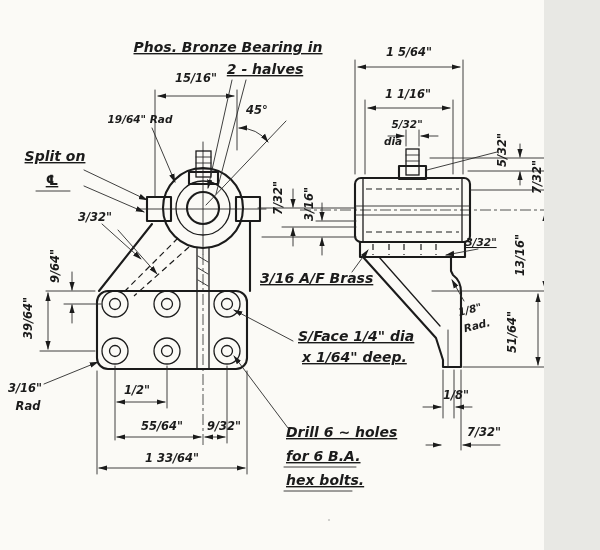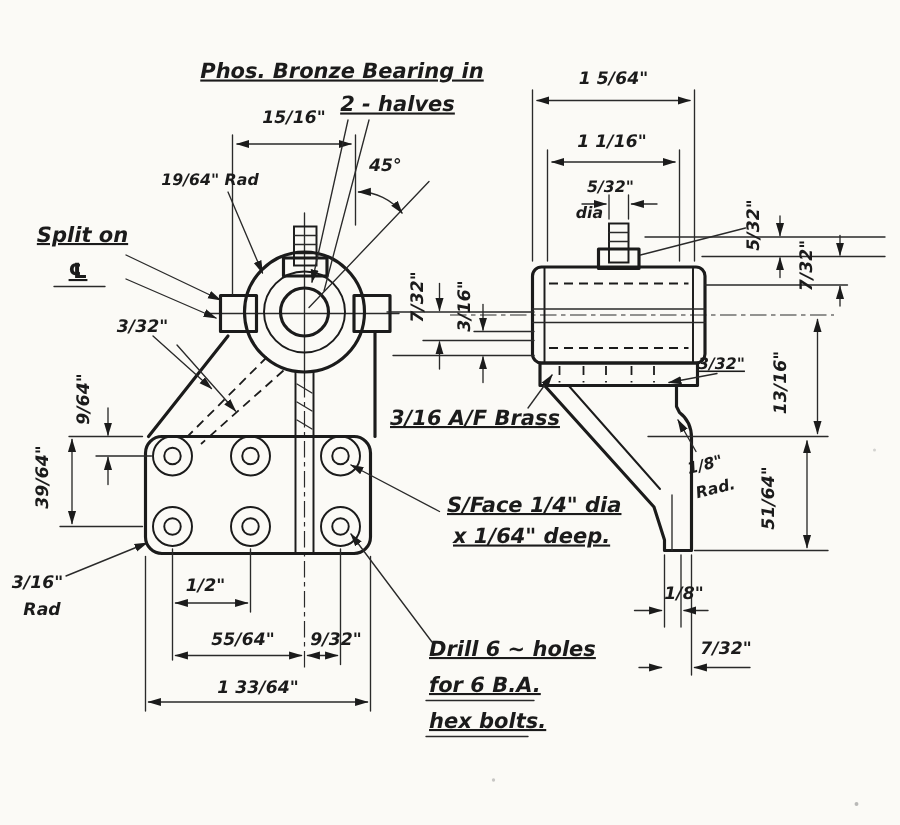--- a/index.html
+++ b/index.html
@@ -1,16 +1,16 @@
 <!DOCTYPE html>
 <html><head>
 <meta charset="utf-8">
 <style>
   html,body{margin:0;padding:0;background:#e8e8e4;}
-  .sheet{position:relative;width:600px;height:550px;background:#fbfaf6;overflow:hidden;
+  .sheet{position:relative;width:544px;height:550px;background:#fbfaf6;overflow:hidden;
          font-family:"DejaVu Sans",sans-serif;}
   svg{position:absolute;inset:0;}
   text{fill:#1b1b1b;font-family:"DejaVu Sans",sans-serif;font-style:italic;font-weight:600;}
   .note{font-size:14px;}
   .dim{font-size:11.5px;}
   .sm{font-size:10.5px;}
   .u{text-decoration:underline;}
   .outline{stroke:#1b1b1b;stroke-width:2.1;fill:none;stroke-linecap:round;stroke-linejoin:round;}
   .med{stroke:#1b1b1b;stroke-width:1.3;fill:none;stroke-linecap:round;}
   .thin{stroke:#2a2a2a;stroke-width:0.9;fill:none;stroke-linecap:round;}

